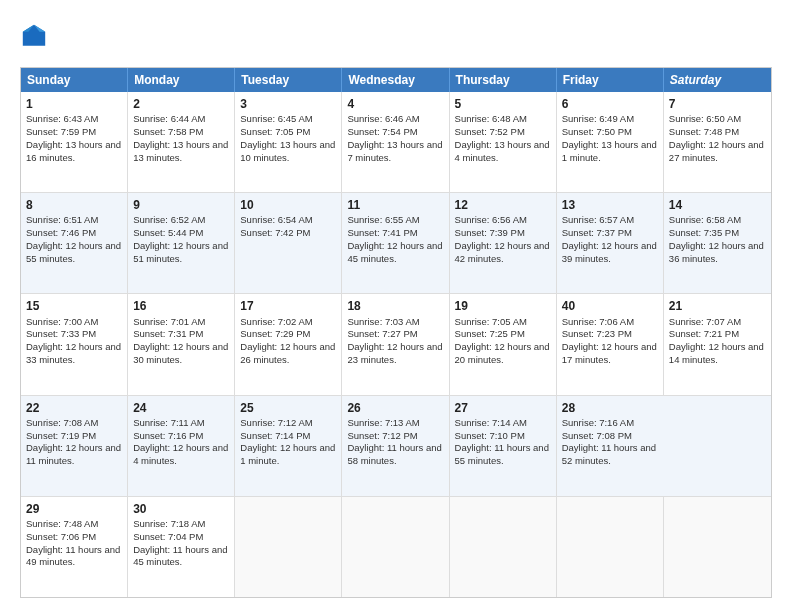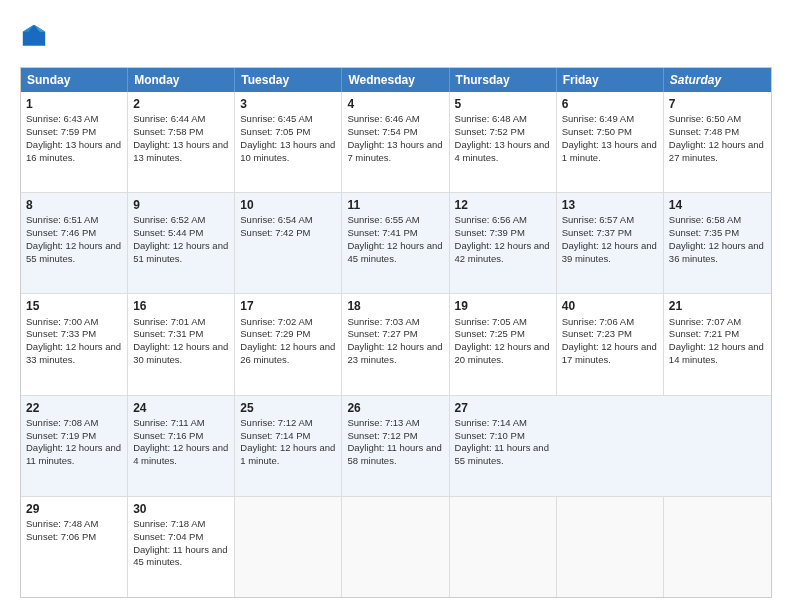--- a/index.html
+++ b/index.html
@@ -173,23 +173,24 @@
           <div class="cal-cell"><span class="day-num">19</span><span>Sunrise: 7:05 AM</span><br><span>Sunset: 7:25 PM</span><br><span>Daylight: 12 hours and 20 minutes.</span></div>
           <div class="cal-cell"><span class="day-num">40</span><span>Sunrise: 7:06 AM</span><br><span>Sunset: 7:23 PM</span><br><span>Daylight: 12 hours and 17 minutes.</span></div>
           <div class="cal-cell"><span class="day-num">21</span><span>Sunrise: 7:07 AM</span><br><span>Sunset: 7:21 PM</span><br><span>Daylight: 12 hours and 14 minutes.</span></div>
         </div>
         <div class="cal-row row-alt">
           <div class="cal-cell"><span class="day-num">22</span><span>Sunrise: 7:08 AM</span><br><span>Sunset: 7:19 PM</span><br><span>Daylight: 12 hours and 11 minutes.</span></div>
           <div class="cal-cell"><span class="day-num">24</span><span>Sunrise: 7:11 AM</span><br><span>Sunset: 7:16 PM</span><br><span>Daylight: 12 hours and 4 minutes.</span></div>
           <div class="cal-cell"><span class="day-num">25</span><span>Sunrise: 7:12 AM</span><br><span>Sunset: 7:14 PM</span><br><span>Daylight: 12 hours and 1 minute.</span></div>
           <div class="cal-cell"><span class="day-num">26</span><span>Sunrise: 7:13 AM</span><br><span>Sunset: 7:12 PM</span><br><span>Daylight: 11 hours and 58 minutes.</span></div>
           <div class="cal-cell"><span class="day-num">27</span><span>Sunrise: 7:14 AM</span><br><span>Sunset: 7:10 PM</span><br><span>Daylight: 11 hours and 55 minutes.</span></div>
+          <div class="cal-cell"><span class="day-num">28</span><span>Sunrise: 7:16 AM</span><br><span>Sunset: 7:08 PM</span><br><span>Daylight: 11 hours and 52 minutes.</span></div>
         </div>
         <div class="cal-row">
-          <div class="cal-cell"><span class="day-num">29</span><span>Sunrise: 7:48 AM</span><br><span>Sunset: 7:06 PM</span><br></div>
+          <div class="cal-cell"><span class="day-num">29</span><span>Sunrise: 7:48 AM</span><br><span>Sunset: 7:06 PM</span><br><span>Daylight: 11 hours and 49 minutes.</span></div>
           <div class="cal-cell"><span class="day-num">30</span><span>Sunrise: 7:18 AM</span><br><span>Sunset: 7:04 PM</span><br><span>Daylight: 11 hours and 45 minutes.</span></div>
           <div class="cal-cell empty"></div>
           <div class="cal-cell empty"></div>
           <div class="cal-cell empty"></div>
           <div class="cal-cell empty"></div>
           <div class="cal-cell empty"></div>
         </div>
       </div>
   </div>
 </div>

